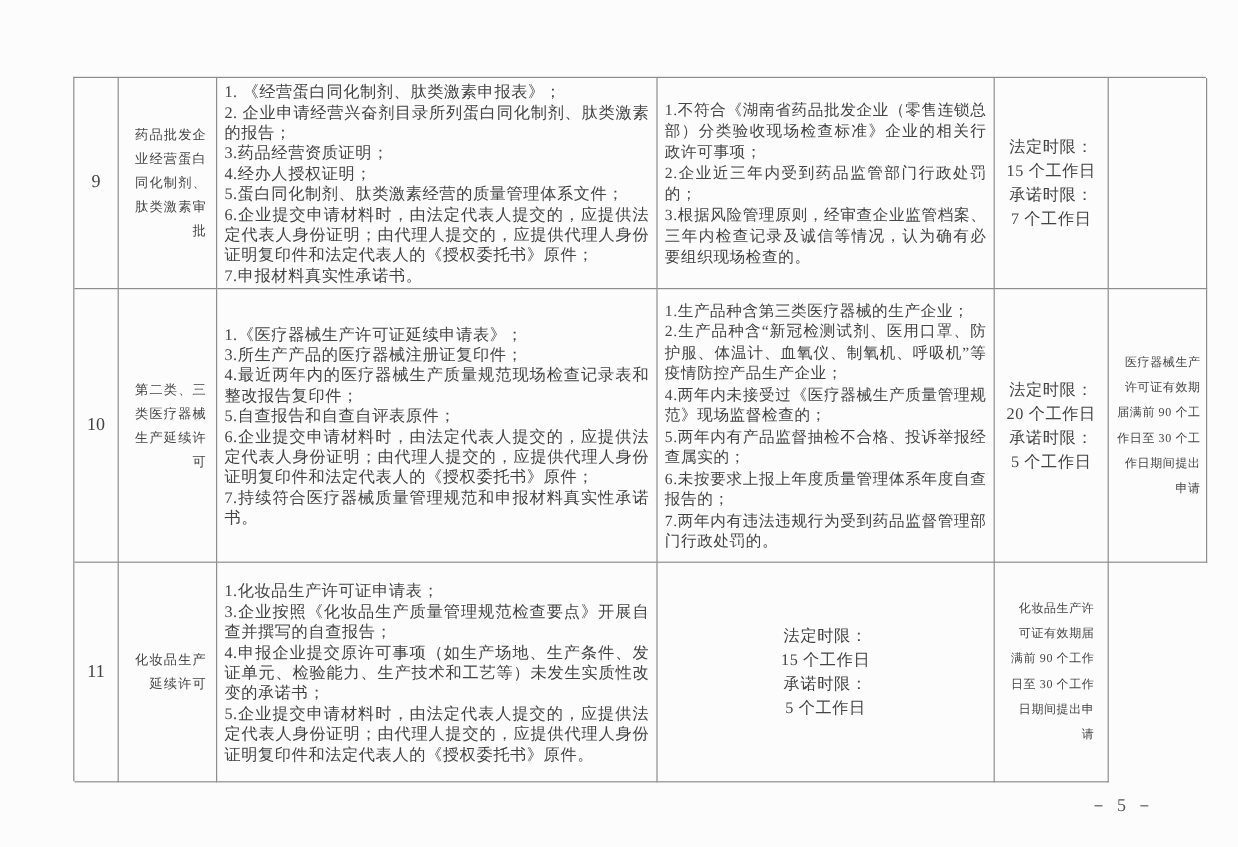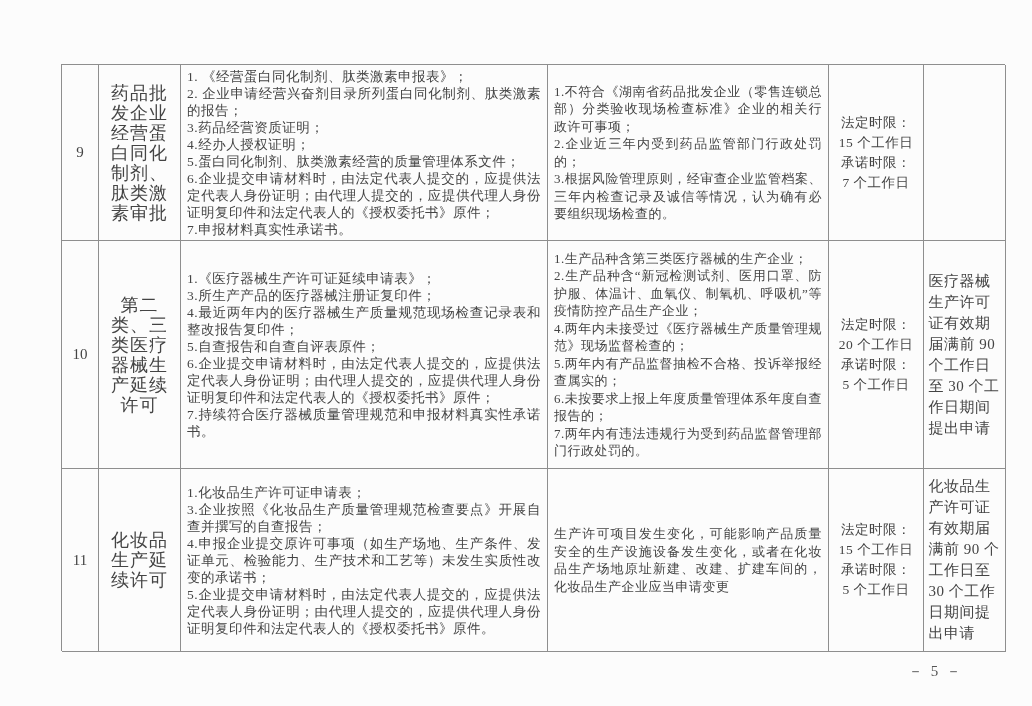--- a/index.html
+++ b/index.html
@@ -30,22 +30,22 @@
     display: flex;
     flex-direction: column;
     justify-content: center;
   }
   .c-seq {
     align-items: center;
     font-size: 15px;
   }
   .c-name {
     align-items: center;
-    text-align: center;
-    font-size: 18px;
+    text-align: right;
+    font-size: 11px;
     line-height: 20px;
     letter-spacing: 1px;
     padding: 2px 8px;
   }
   .c-name .inner { width: 66px; }
   .c-mat {
     padding: 3px 6px;
     font-size: 13.5px;
     line-height: 17px;
     letter-spacing: 0.5px;
@@ -61,22 +61,22 @@
   .c-time {
     align-items: center;
     text-align: center;
     font-size: 13.5px;
     line-height: 20px;
     letter-spacing: 0.5px;
     padding: 2px 4px;
   }
   .c-note {
     align-items: center;
-    text-align: left;
-    font-size: 15px;
+    text-align: right;
+    font-size: 10px;
     line-height: 21px;
     letter-spacing: 0.5px;
     padding: 2px 5px;
   }
   .c-note .inner { width: 72px; }
   .footer-pagenum {
     position: absolute;
     left: 908px; top: 662px;
     font-size: 15px;
     letter-spacing: 2px;
@@ -157,23 +157,20 @@
     </div>
     <div class="cell c-name">
       <div class="inner">化妆品生产延续许可</div>
     </div>
     <div class="cell c-mat">
       <div>1.化妆品生产许可证申请表；</div>
       <div>3.企业按照《化妆品生产质量管理规范检查要点》开展自查并撰写的自查报告；</div>
       <div>4.申报企业提交原许可事项（如生产场地、生产条件、发证单元、检验能力、生产技术和工艺等）未发生实质性改变的承诺书；</div>
       <div>5.企业提交申请材料时，由法定代表人提交的，应提供法定代表人身份证明；由代理人提交的，应提供代理人身份证明复印件和法定代表人的《授权委托书》原件。</div>
     </div>
-    <div class="cell c-cond">
-      <div>生产许可项目发生变化，可能影响产品质量安全的生产设施设备发生变化，或者在化妆品生产场地原址新建、改建、扩建车间的，化妆品生产企业应当申请变更</div>
-    </div>
     <div class="cell c-time">
       <div>法定时限：</div>
       <div>15 个工作日</div>
       <div>承诺时限：</div>
       <div>5 个工作日</div>
     </div>
     <div class="cell c-note">
       <div class="inner">化妆品生产许可证有效期届满前 90 个工作日至 30 个工作日期间提出申请</div>
     </div>
 

